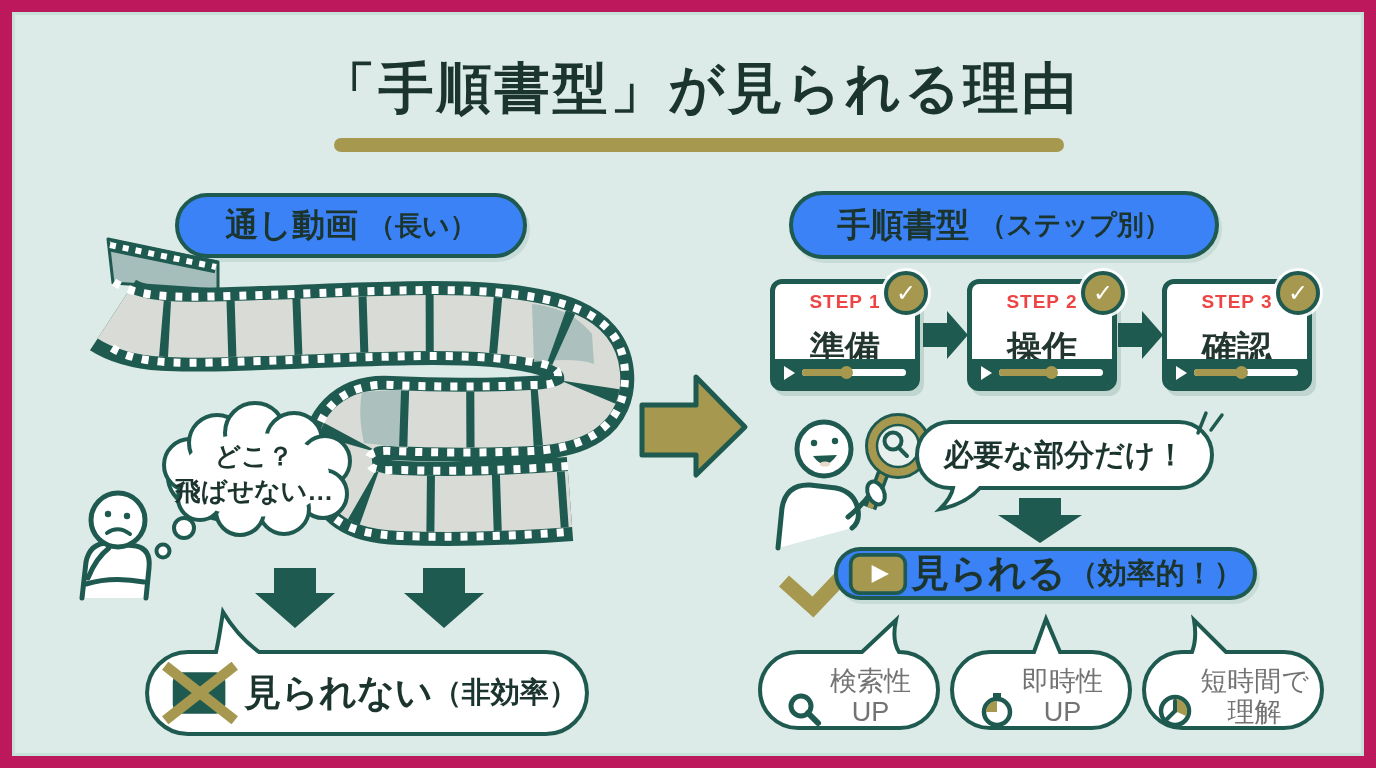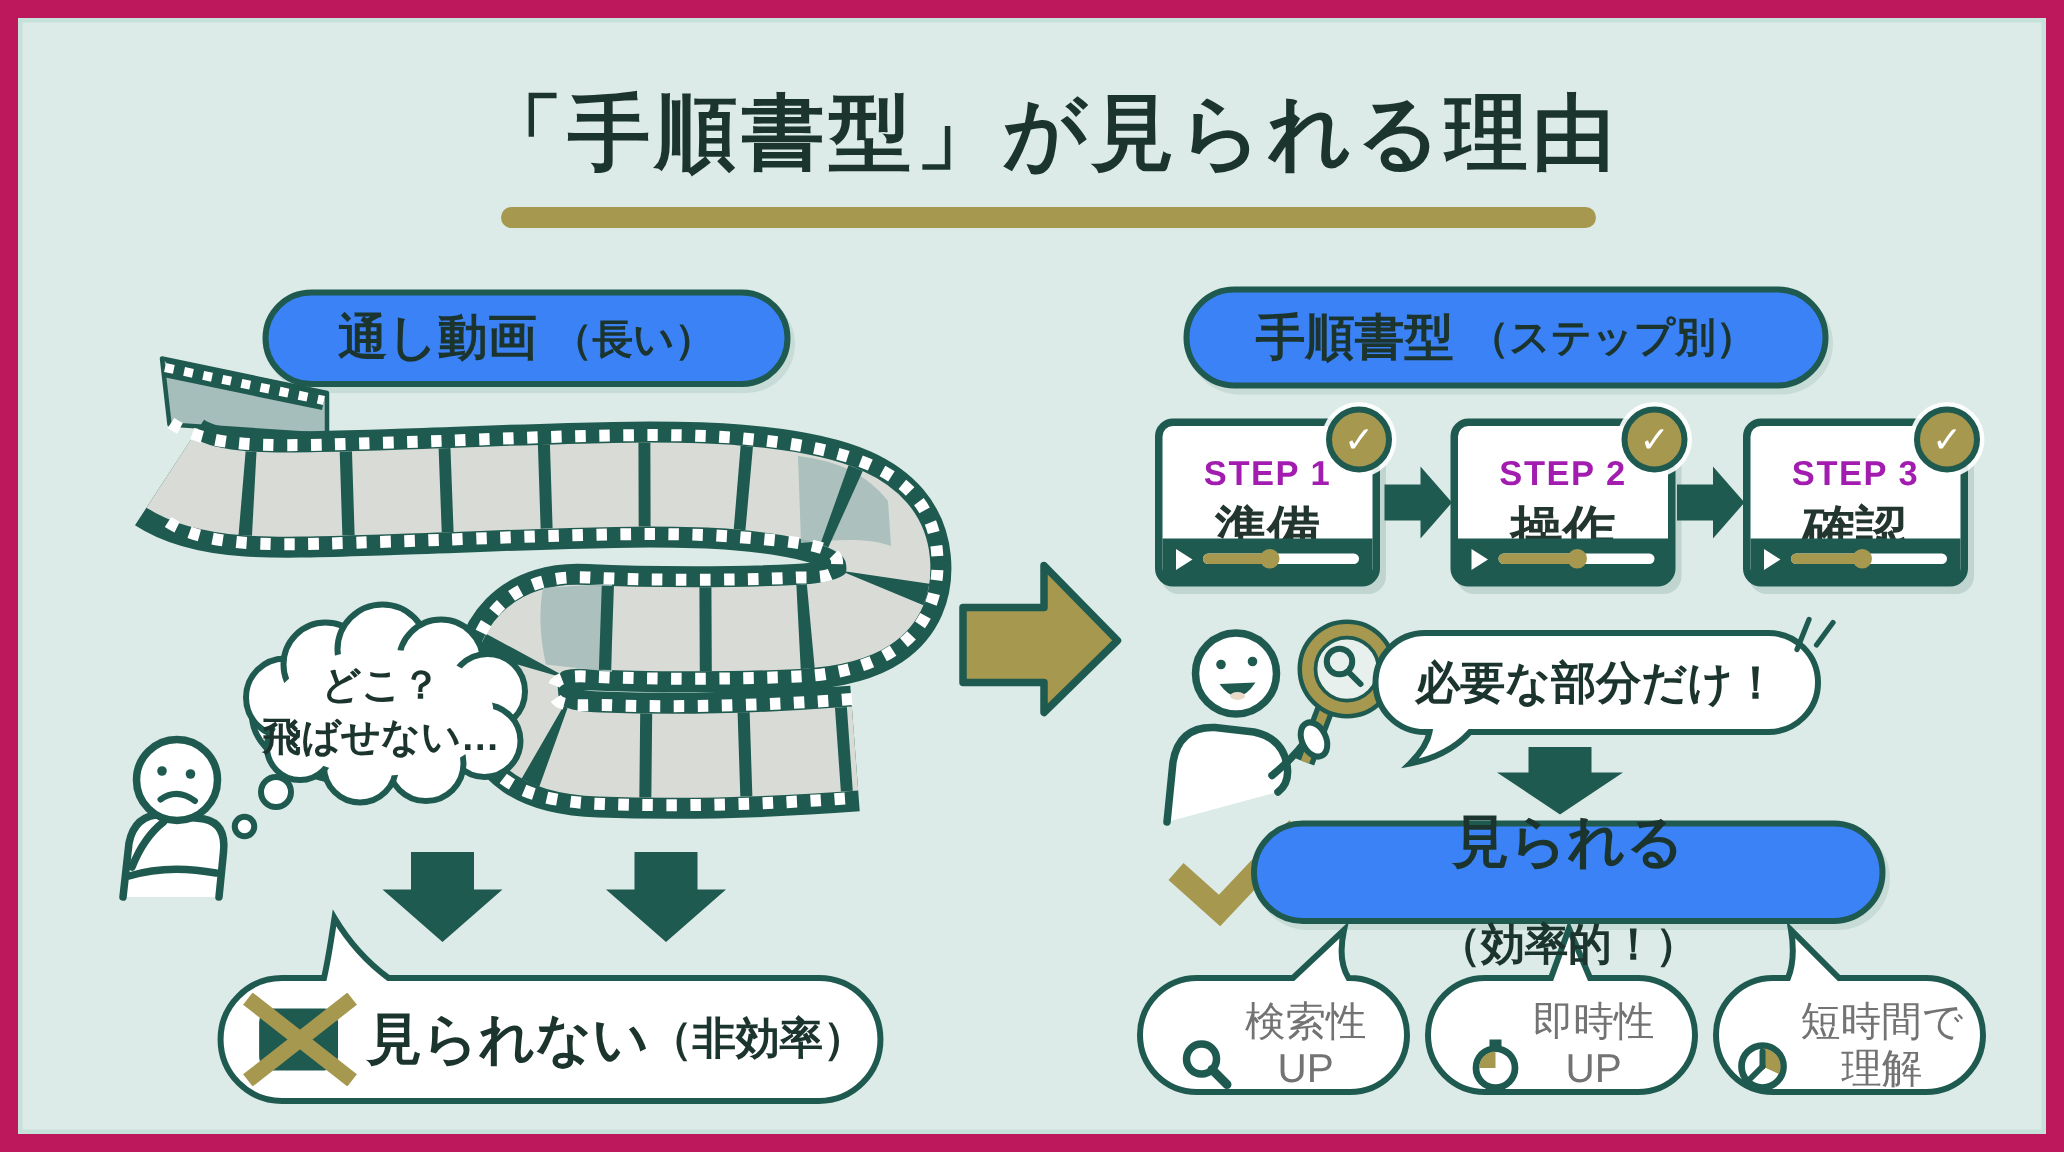--- a/index.html
+++ b/index.html
@@ -29,22 +29,22 @@
   .pill .note{font-size:27px;font-weight:800;}
   .pill-left{left:163px;top:181px;width:352px;height:65px;border-radius:34px;}
   .pill-right{left:777px;top:179px;width:430px;height:68px;border-radius:36px;}
 
   .card{
     top:267px;width:150px;height:112px;background:#ffffff;
     border:5px solid #1f5a50;border-radius:12px;box-sizing:border-box;
     box-shadow:4px 5px 0 rgba(31,90,80,0.15);
     text-align:center;
   }
-  .card .step-head{margin-top:18px;font-size:23px;font-weight:800;color:#a21caf;letter-spacing:1px;}
-  .card .step-label{margin-top:1px;font-size:35px;font-weight:800;color:#22352f;}
+  .card .step-head{margin-top:7px;font-size:19px;font-weight:800;color:#ef4444;letter-spacing:1px;}
+  .card .step-label{margin-top:12px;font-size:35px;font-weight:800;color:#22352f;}
   .card .bar{
     position:absolute;left:0;right:0;bottom:0;height:27px;background:#1f5a50;
     border-radius:0 0 5px 5px;display:flex;align-items:center;padding:0 9px;gap:7px;box-sizing:border-box;
   }
   .card .play-tri{width:0;height:0;border-left:11px solid #fff;border-top:7px solid transparent;border-bottom:7px solid transparent;}
   .card .track{flex:1;height:7px;background:#fff;border-radius:4px;position:relative;}
   .card .fill{position:relative;height:7px;background:#a6984f;border-radius:4px;}
   .card .knob{position:absolute;right:-7px;top:-3px;width:13px;height:13px;border-radius:50%;background:#a6984f;}
   .badge{
     position:absolute;top:-13px;right:-13px;width:44px;height:44px;border-radius:50%;
@@ -64,21 +64,21 @@
     color:#1c342e;font-weight:800;
   }
   .noeff-content .main{font-size:37px;}
   .noeff-content .note{font-size:29px;}
 
   .speech-text{
     left:905px;top:410px;width:295px;height:66px;
     display:flex;align-items:center;justify-content:center;
     font-size:30px;font-weight:800;color:#1c342e;text-align:right;
   }
-  .pill-watch{left:822px;top:535px;width:423px;height:69px;border-radius:37px;gap:23px;flex-direction:column;}
+  .pill-watch{left:822px;top:535px;width:423px;height:53px;border-radius:37px;gap:3px;}
   .pill-watch .main{font-size:38px;}
   .pill-watch .note{font-size:29px;}
 
   .benefit{
     top:640px;width:178px;height:76px;
     display:flex;align-items:flex-end;justify-content:center;gap:7px;
     color:#737373;font-weight:400;
   }
   .benefit .lines{text-align:center;font-size:27px;line-height:31px;}
   .b1{left:748px;} .b2{left:940px;} .b3{left:1132px;}

